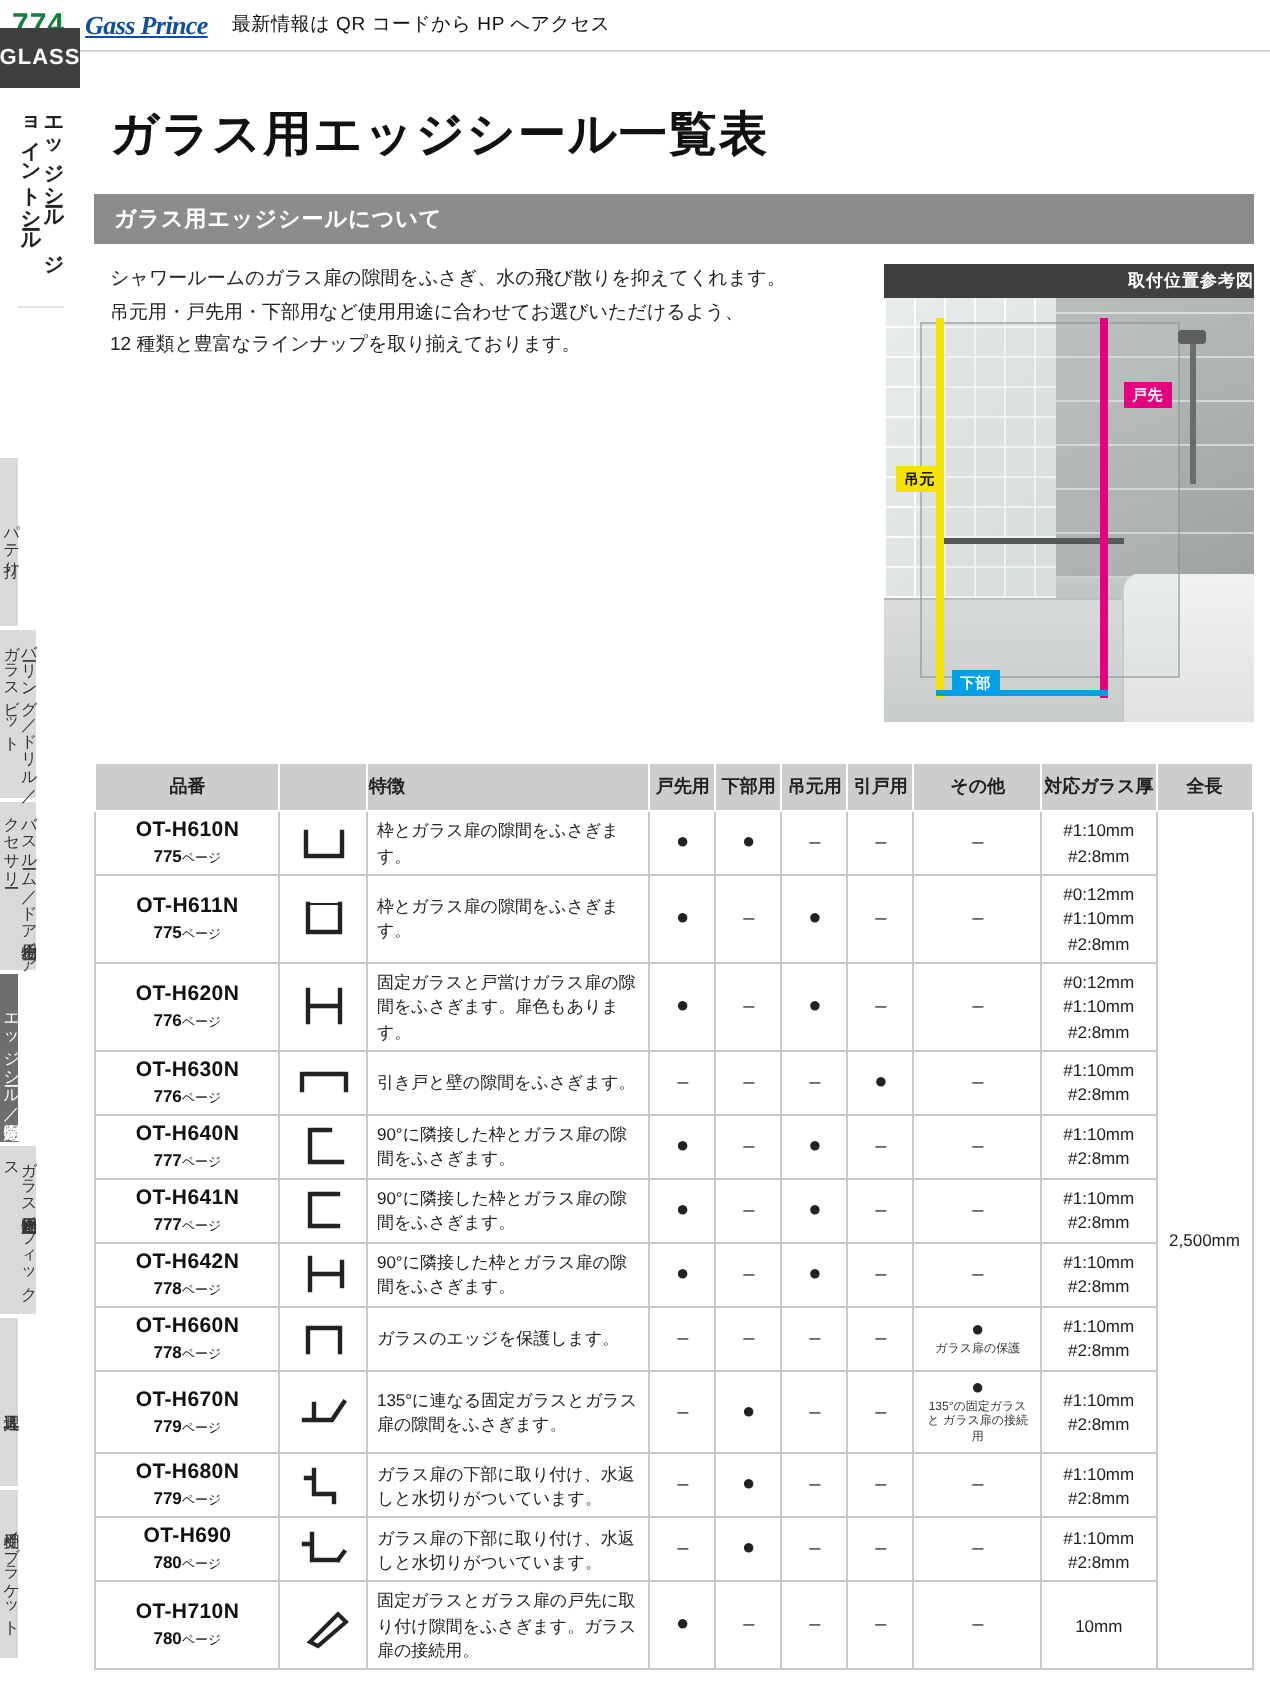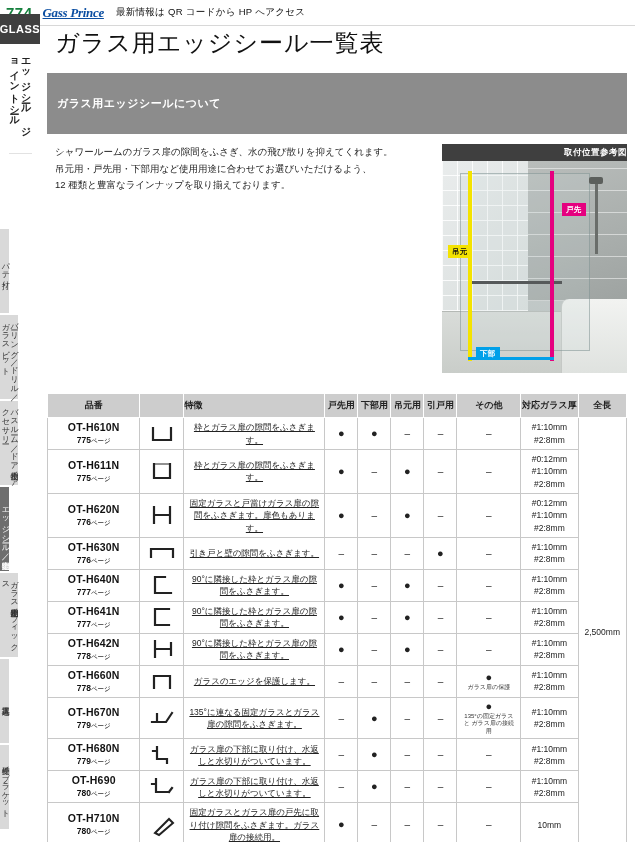--- a/index.html
+++ b/index.html
@@ -95,31 +95,31 @@
   .rail-item.dark { background: #6e6e6e; color: #fff; }
 
   
   .main {
     position: absolute;
     left: 47px; right: 8px; top: 27px;
     bottom: 6px;
   }
   .page-title {
     font-size: 24px;
-    font-weight: normal;
+    font-weight: bold;
     color: #111;
     letter-spacing: 1px;
-    padding: 0 0 14px 8px;
+    padding: 24px 0 14px 8px;
   }
   .section-bar {
     background: #8c8c8c;
     color: #fff;
     font-size: 11px;
     font-weight: bold;
-    padding: 23px 10px;
+    padding: 5px 10px;
     letter-spacing: 0.5px;
   }
   .intro-wrap {
     display: flex;
     gap: 8px;
     padding: 10px 0 12px 2px;
   }
   .intro-text {
     font-size: 9.5px;
     line-height: 1.75;
@@ -260,21 +260,21 @@
     color: #111;
     letter-spacing: 0.2px;
   }
   .code-page {
     font-size: 8.5px;
     font-weight: bold;
     color: #111;
     margin-top: 2px;
   }
   .code-page span { font-size: 6.5px; font-weight: normal; }
-  .feat { font-size: 8.5px; line-height: 1.45; text-align: center; text-decoration: underline; }
+  .feat { font-size: 8.5px; line-height: 1.45; text-align: left; }
   .mark { font-size: 11px; line-height: 1; }
   .dash { font-size: 10px; color: #333; }
   .thick { font-size: 8.5px; line-height: 1.45; white-space: pre-line; }
   .other-note { font-size: 6px; line-height: 1.25; color: #333; margin-top: 1px; white-space: pre-line;}
   .len-cell { font-size: 9px; }
 
   .icon-svg { display:block; margin: 0 auto; }
 </style>
 </head>
 <body>

